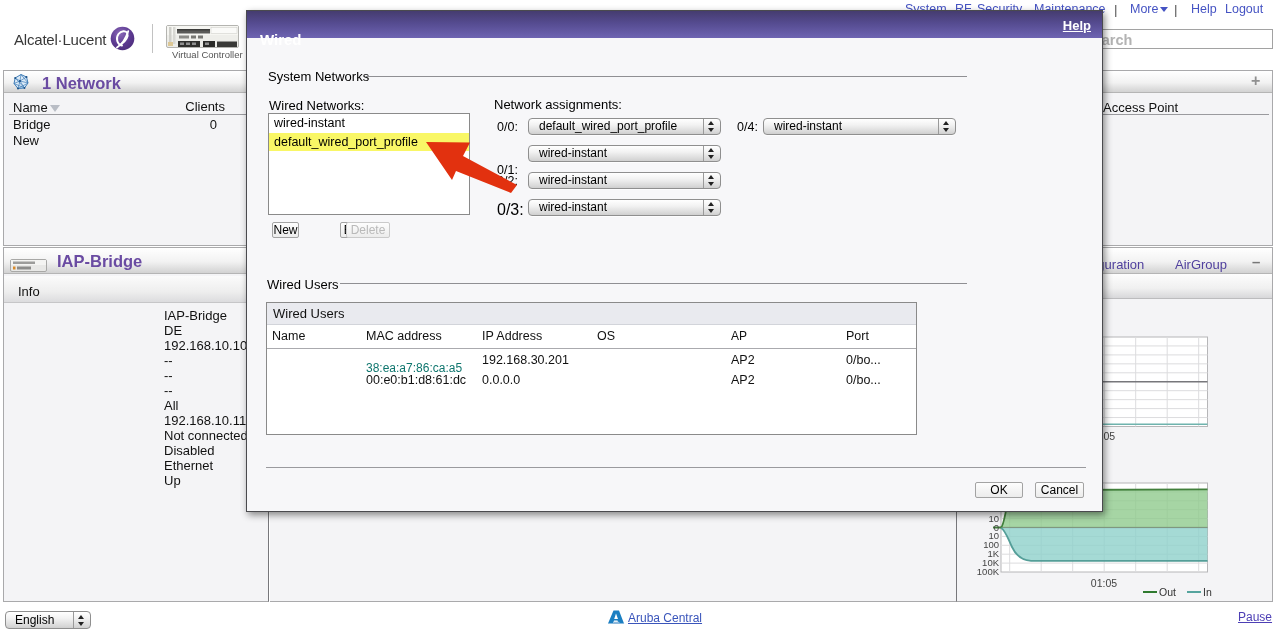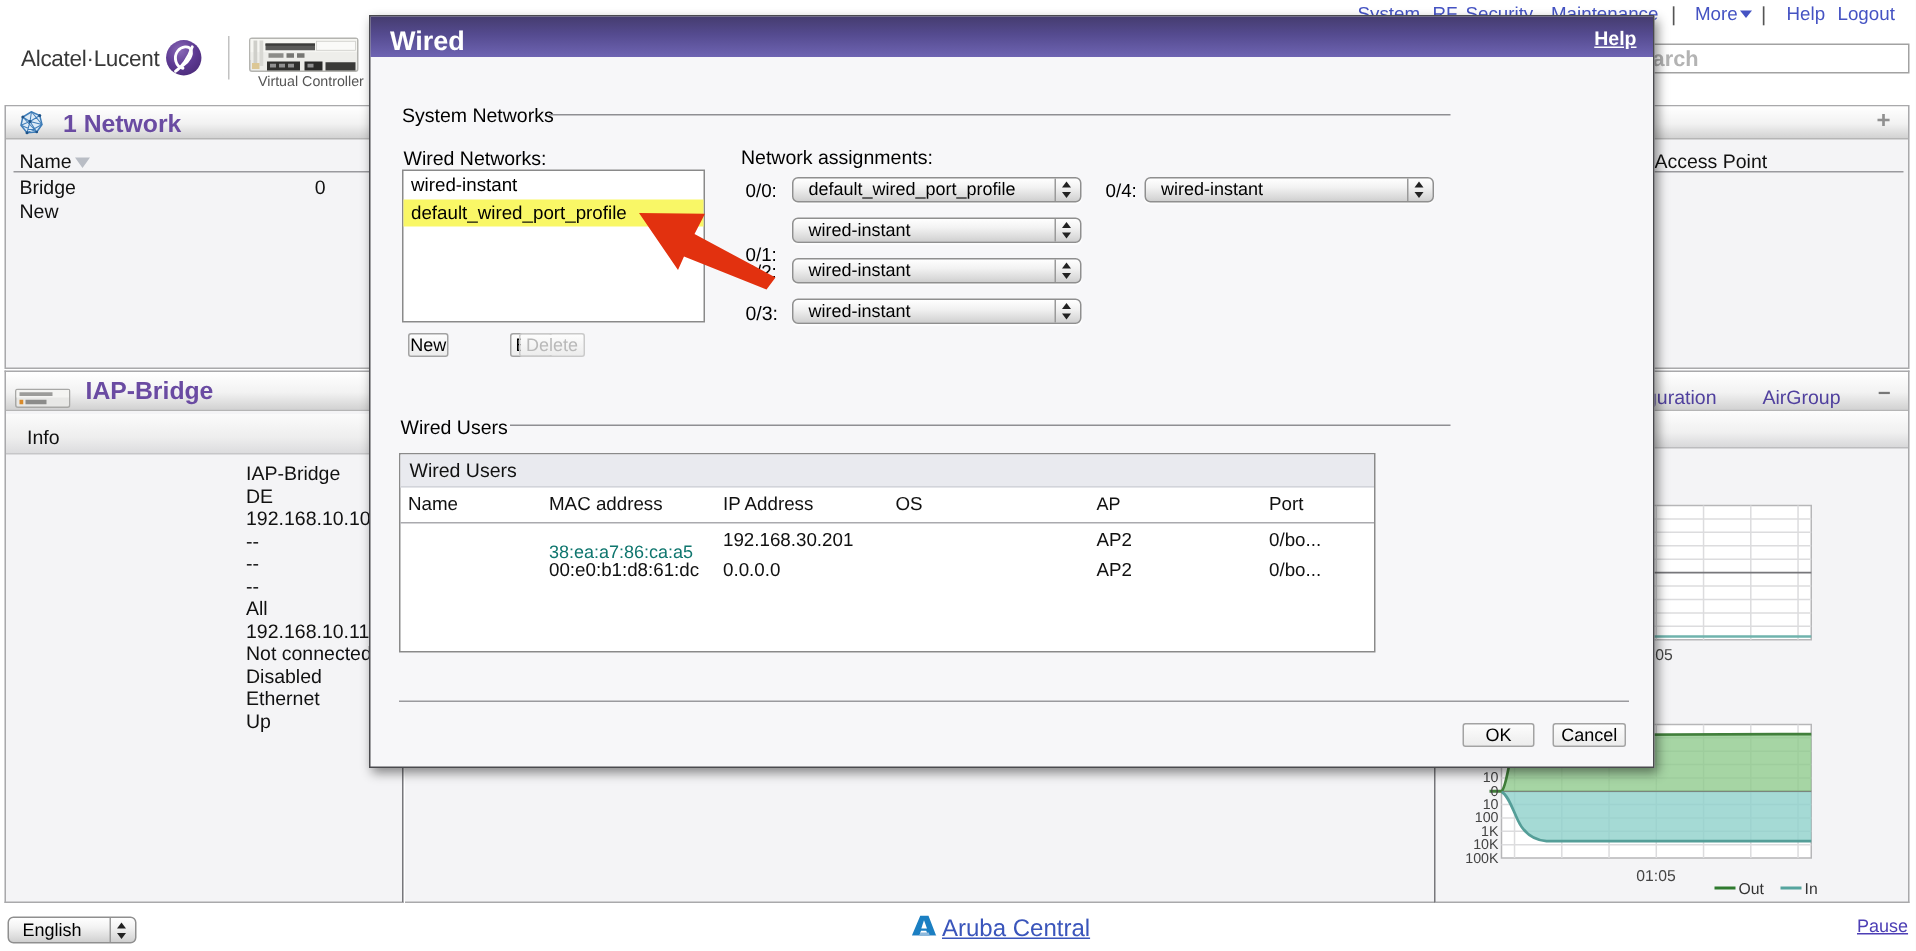--- a/index.html
+++ b/index.html
@@ -85,20 +85,21 @@
       <path d="M9,1.5 L8,8 L2,10.5 M8,8 L6,15.5 M8,8 L12.5,15 M8,8 L16,10 M8,8 L14.5,4 M3.2,5 L8,8 M9,1.5 L16,10 M3.2,5 L12.5,15 M2,10.5 L12.5,15 M6,15.5 L16,10" fill="none" stroke="#3f7db8" stroke-width="0.7"></path>
       <circle cx="8" cy="8" r="1" fill="#1c5288"></circle>
         <circle cx="3.2" cy="5" r="1" fill="#1c5288"></circle>
       <circle cx="14.5" cy="4" r="1" fill="#1c5288"></circle>
         <circle cx="6" cy="15.5" r="1" fill="#1c5288"></circle>
       <circle cx="12.5" cy="15" r="0.9" fill="#1c5288"></circle>
     </svg>
     <div class="ab purple" style="left:38px;top:3px;font-size:16.5px;">1 Network</div>
     <div class="ab" style="left:9px;top:29px;font-size:13px;color:#111;">Name</div>
     <div class="ab" style="left:46px;top:34px;width:0;height:0;border-left:5.5px solid transparent;border-right:5.5px solid transparent;border-top:7px solid #b9bdc5;"></div>
+    <div class="ab" style="left:0;top:28px;width:221px;height:17px;font-size:13px;color:#111;text-align:right;">Clients</div>
     <div class="ab" style="left:5px;top:43px;width:254px;height:1px;background:#9a9a9e;"></div>
     <div class="ab" style="left:9px;top:46px;font-size:13px;color:#111;">Bridge</div>
     <div class="ab" style="left:0;top:46px;width:213px;font-size:13px;color:#111;text-align:right;">0</div>
     <div class="ab" style="left:9px;top:62px;font-size:13px;color:#111;">New</div>
   </div>
 
   <div class="ab panel" style="left:956px;top:70px;width:315px;height:174px;">
     <div class="ab hdrbar" style="left:0;top:0;width:315px;height:21px;"></div>
     <div class="ab purple" style="left:8px;top:3px;font-size:16.5px;">1 Access Point</div>
     <div class="ab" style="left:294px;top:1px;font-size:16px;font-weight:bold;color:#909090;">+</div>
@@ -212,26 +213,26 @@
     <span class="st">
         <i class="up" style="top:2.5px;"></i>
         <i class="dn" style="bottom:2.5px;"></i>
       </span>
   </div>
   <svg class="ab" style="left:608px;top:610px;" width="17" height="14" viewBox="0 0 17 14">
     <path d="M5.5,0.5 L11,0.5 L16,13.5 L10.5,13.5 L9.5,10.5 L6,10.5 L5,13.5 L0,13.5 Z" fill="#1b7fc2"></path>
     <path d="M8,3.5 L10,9 L6.2,9 Z" fill="#fff"></path>
     <path d="M0,13.5 L5,13.5 L5.6,11.7 L11.2,11.7 L11.8,13.5 L16,13.5 L16.3,14 L0,14 Z" fill="#8cb8dc"></path>
   </svg>
-  <div class="ab" style="left:628px;top:611px;font-size:16px;color:#3a55bb;text-decoration:underline;">Aruba Central</div>
+  <div class="ab" style="left:628px;top:611px;font-size:12px;color:#3a55bb;text-decoration:underline;">Aruba Central</div>
   <div class="ab" style="left:1238px;top:610px;font-size:12px;color:#4d3fb5;text-decoration:underline;">Pause</div>
 
   <div class="ab" id="modal" style="left:246px;top:10px;width:855px;height:500px;background:#f7f7f9;border:1px solid #4a4a4e;box-shadow:2px 3px 7px rgba(0,0,0,0.45);">
     <div class="ab" style="left:0;top:0;width:855px;height:27px;background:linear-gradient(180deg,#453c6f 0%,#554b90 45%,#6e64b2 100%);"></div>
-    <div class="ab" style="left:13px;top:6px;font-size:18px;font-weight:bold;color:#fff;">Wired</div>
+    <div class="ab" style="left:13px;top:20px;font-size:15px;font-weight:bold;color:#fff;">Wired</div>
     <div class="ab" style="right:11px;top:7px;font-size:13px;font-weight:bold;color:#fff;text-decoration:underline;">Help</div>
     <div class="ab leg" style="left:21px;top:58px;">System Networks</div>
     <div class="ab legline" style="left:119px;top:65px;width:601px;"></div>
 
     <div class="ab" style="left:22px;top:87px;font-size:13px;color:#000;">Wired Networks:</div>
     <div class="ab" style="left:21px;top:102px;width:200px;height:100px;background:#fff;border:1px solid #8a8a8a;">
       <div style="height:18.5px;line-height:19px;padding-left:5px;font-size:12.5px;">wired-instant</div>
       <div style="height:18.5px;line-height:18px;padding-left:5px;font-size:12.5px;background:#f9f766;">default_wired_port_profile</div>
     </div>
     <div class="btn" style="left:25px;top:211px;width:25px;">New</div>
@@ -264,21 +265,21 @@
         </span>
       </div>
     <div class="ab" style="left:250px;top:163px;font-size:12.5px;color:#000;">0/2:</div>
     <div class="sel" style="left:281px;top:161px;width:191px;">
         <span class="tx">wired-instant</span>
         <span class="st">
           <i class="up"></i>
           <i class="dn"></i>
         </span>
       </div>
-    <div class="ab" style="left:250px;top:190px;font-size:13px;color:#000;">0/3:</div>
+    <div class="ab" style="left:250px;top:190px;font-size:16px;color:#000;">0/3:</div>
     <div class="sel" style="left:281px;top:188px;width:191px;">
         <span class="tx">wired-instant</span>
         <span class="st">
           <i class="up"></i>
           <i class="dn"></i>
         </span>
       </div>
 
     <svg class="ab" style="left:170px;top:120px;" width="110" height="75" viewBox="0 0 110 75">
       <path d="M9,11 L53,11.5 L46,25 L100,54 L94,62 L39,40 L35,49 Z" fill="#e2310f"></path>

